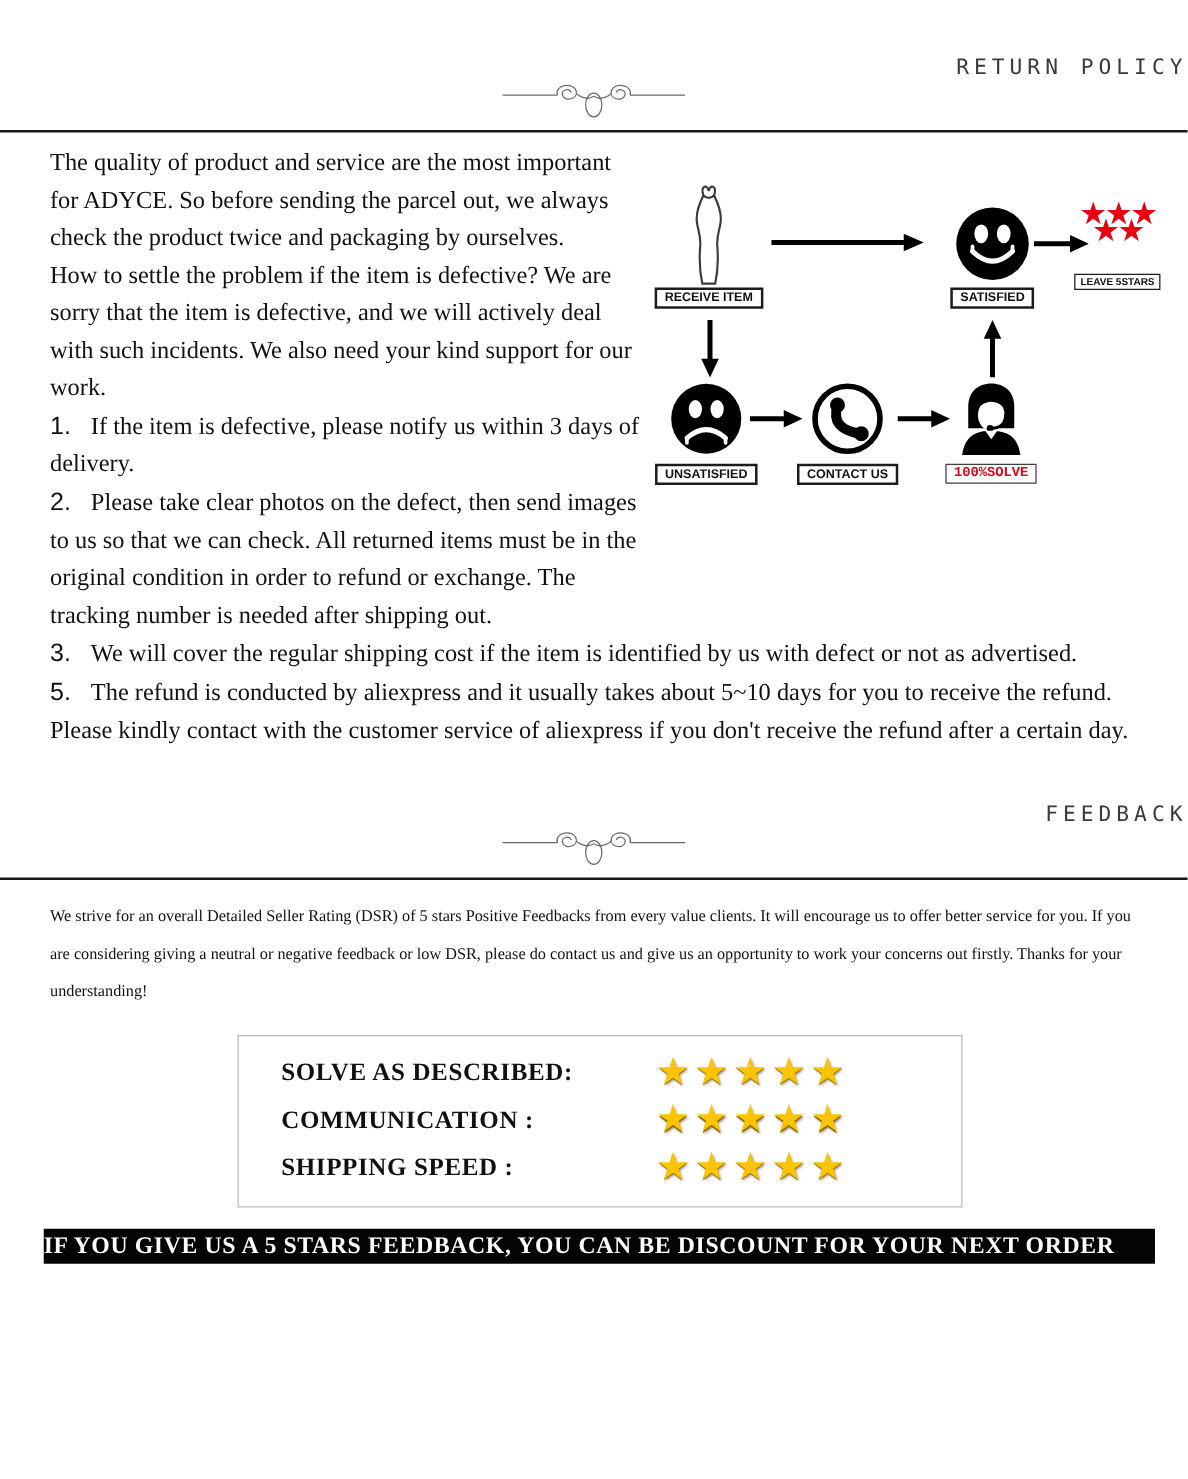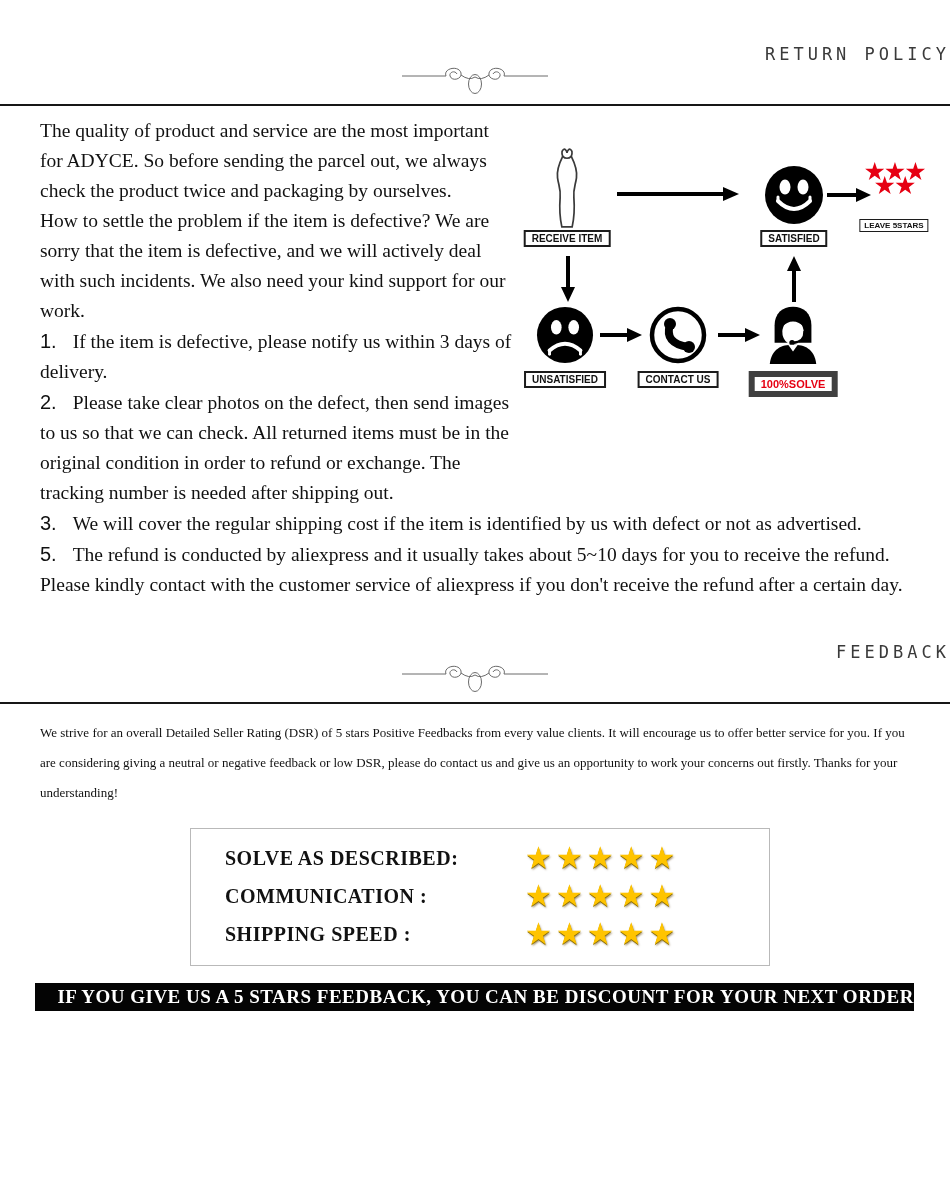--- a/index.html
+++ b/index.html
@@ -29,21 +29,21 @@
   .flowchart {
     float:right; width:400px; height:355px; position:relative; margin-left:8px;
   }
   .fc-abs { position:absolute; }
   .fc-label {
     position:absolute; transform:translateX(-50%); white-space:nowrap;
     font-family:"Liberation Sans", sans-serif; font-weight:bold; font-size:10px;
     border:2px solid #1c1c1c; background:#fff; padding:1px 6px; color:#111;
   }
   .fc-label.small { font-size:8px; border-width:1px; padding:1px 4px; }
-  .fc-label.red { color:#e60012; border:6px solid #404040; font-size:11px; }
+  .fc-label.red { color:#e60012; border:1px solid #404040; font-size:11px;font-family:Liberation Mono, monospace; }
   .red-stars { position:absolute; text-align:center; line-height:20px; color:#e60012; }
   .red-stars .row1 { font-size:25px; letter-spacing:-2px; }
   .red-stars .row2 { font-size:25px; letter-spacing:-2px; margin-top:-6px; }
   
   .fb-header { margin-top:42px; }
   .fb-par { padding:14px 28px 0 40px; }
   .fb-par p { font-size:13px; line-height:30px; color:#111; }
   .dsr-table {
     width:580px; margin:20px 0 0 190px; border:1px solid #b9b9b9;
     padding:10px 0 12px 34px; background:#fff;
@@ -51,22 +51,22 @@
   .dsr-row { display:flex; align-items:center; height:38px; }
   .dsr-label {
     width:300px; font-weight:bold; font-size:20px; letter-spacing:0.5px; color:#111;
   }
   .dsr-stars {
     font-size:30px; color:#ffc400; letter-spacing:4px; line-height:30px;
     text-shadow:0 1px 0 #8a6d00, 1px 2px 2px rgba(90,60,0,.55);
   }
   
   .banner {
-    margin:17px 36px 0 35px; height:28px; background:#040404;
-    display:flex; align-items:center; justify-content:flex-end;
+    margin:17px 26px 0 35px; height:28px; background:#040404;
+    display:flex; align-items:center; justify-content:flex-start;
   }
   .banner span {
     color:#fff; font-weight:bold; font-size:19px; letter-spacing:0.5px; white-space:nowrap;
   }
   .clear { clear:both; }
 </style>
 </head>
 <body>
 
 <div class="sec-header first">

